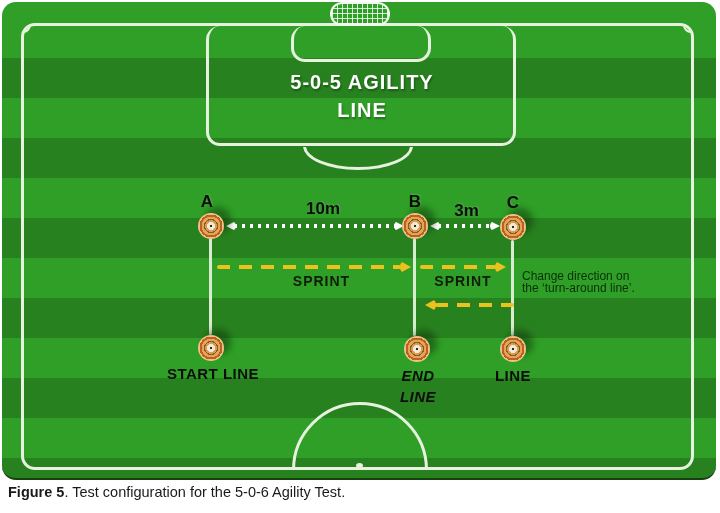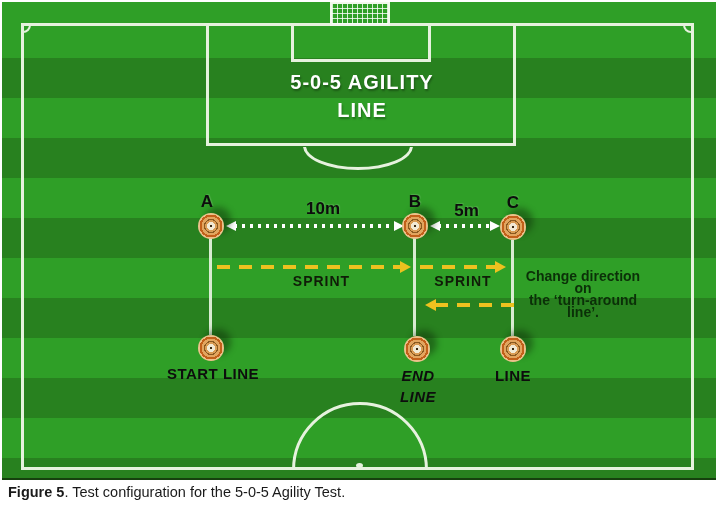--- a/index.html
+++ b/index.html
@@ -1,15 +1,15 @@
 <!DOCTYPE html>
 <html><head>
 <meta charset="utf-8">
 <style>
-  * { margin:0; padding:0; box-sizing:border-box; }
+  * { margin:0; padding:0; box-sizing:border-box;border-radius:14px; }
   html,body { width:720px; height:513px; }
   body {
     position:relative; overflow:hidden; background:#ffffff;
     font-family:"Liberation Sans", sans-serif;
   }
   :root {
     --line:#e6f2de;
     --yellow:#edc21f;
     --ink:#0d0d0d;
   }
@@ -103,22 +103,22 @@
   }
   .dash-arrow .head-r { right:0; border-left:11px solid var(--yellow); }
   .dash-arrow .head-l { left:0;  border-right:11px solid var(--yellow); }
 
   .sprint-label {
     position:absolute; font-weight:bold; font-size:14px; letter-spacing:1px;
     color:#101c08; text-align:center;
   }
   .note {
     position:absolute; left:520px; top:268px; width:122px;
-    font-size:14px; font-weight:bold; line-height:12px;
-    color:#0b3008; text-align:center;
+    font-size:12px; font-weight:normal; line-height:12px;
+    color:#0b3008; text-align:left;
   }
   .line-label {
     position:absolute; font-weight:bold; font-size:15px; line-height:21px;
     letter-spacing:.5px; color:var(--ink); text-align:center;
   }
 
   
   .caption { position:absolute; left:8px; top:484px; font-size:14.5px; color:#1a1a1a; }
   .caption .cap-bold { font-weight:bold; }
 </style>
@@ -144,21 +144,21 @@
 
   <div class="vline" style="left:207px; top:236px; height:97px;"></div>
   <div class="vline" style="left:411px; top:236px; height:98px;"></div>
   <div class="vline" style="left:509px; top:238px; height:96px;"></div>
 
   <div class="marker-label" style="left:190px; top:190px; width:30px;">A</div>
   <div class="marker-label" style="left:398px; top:190px; width:30px;">B</div>
   <div class="marker-label" style="left:496px; top:191px; width:30px;">C</div>
 
   <div class="dist-label" style="left:286px; top:197px; width:70px;">10m</div>
-  <div class="dist-label" style="left:437px; top:199px; width:55px;">5m</div>
+  <div class="dist-label" style="left:437px; top:199px; width:55px;">3m</div>
 
   <div class="dot-arrow" style="left:224px; top:219px; width:178px;">
     <span class="head-l"></span>
     <span class="shaft"></span>
     <span class="head-r"></span>
   </div>
   <div class="dot-arrow" style="left:428px; top:219px; width:70px;">
     <span class="head-l"></span>
     <span class="shaft"></span>
     <span class="head-r"></span>
@@ -198,14 +198,14 @@
     <div>END</div>
     <div>LINE</div>
   </div>
   <div class="line-label" style="left:428px; top:363px; width:166px;">
     <div>LINE</div>
   </div>
 
 </div>
 
 <div class="caption">
-  <span class="cap-bold">Figure 5</span><span>. Test configuration for the 5-0-5 Agility Test.</span>
+  <span class="cap-bold">Figure 5</span><span>. Test configuration for the 5-0-6 Agility Test.</span>
 </div>
 
 </body></html>

